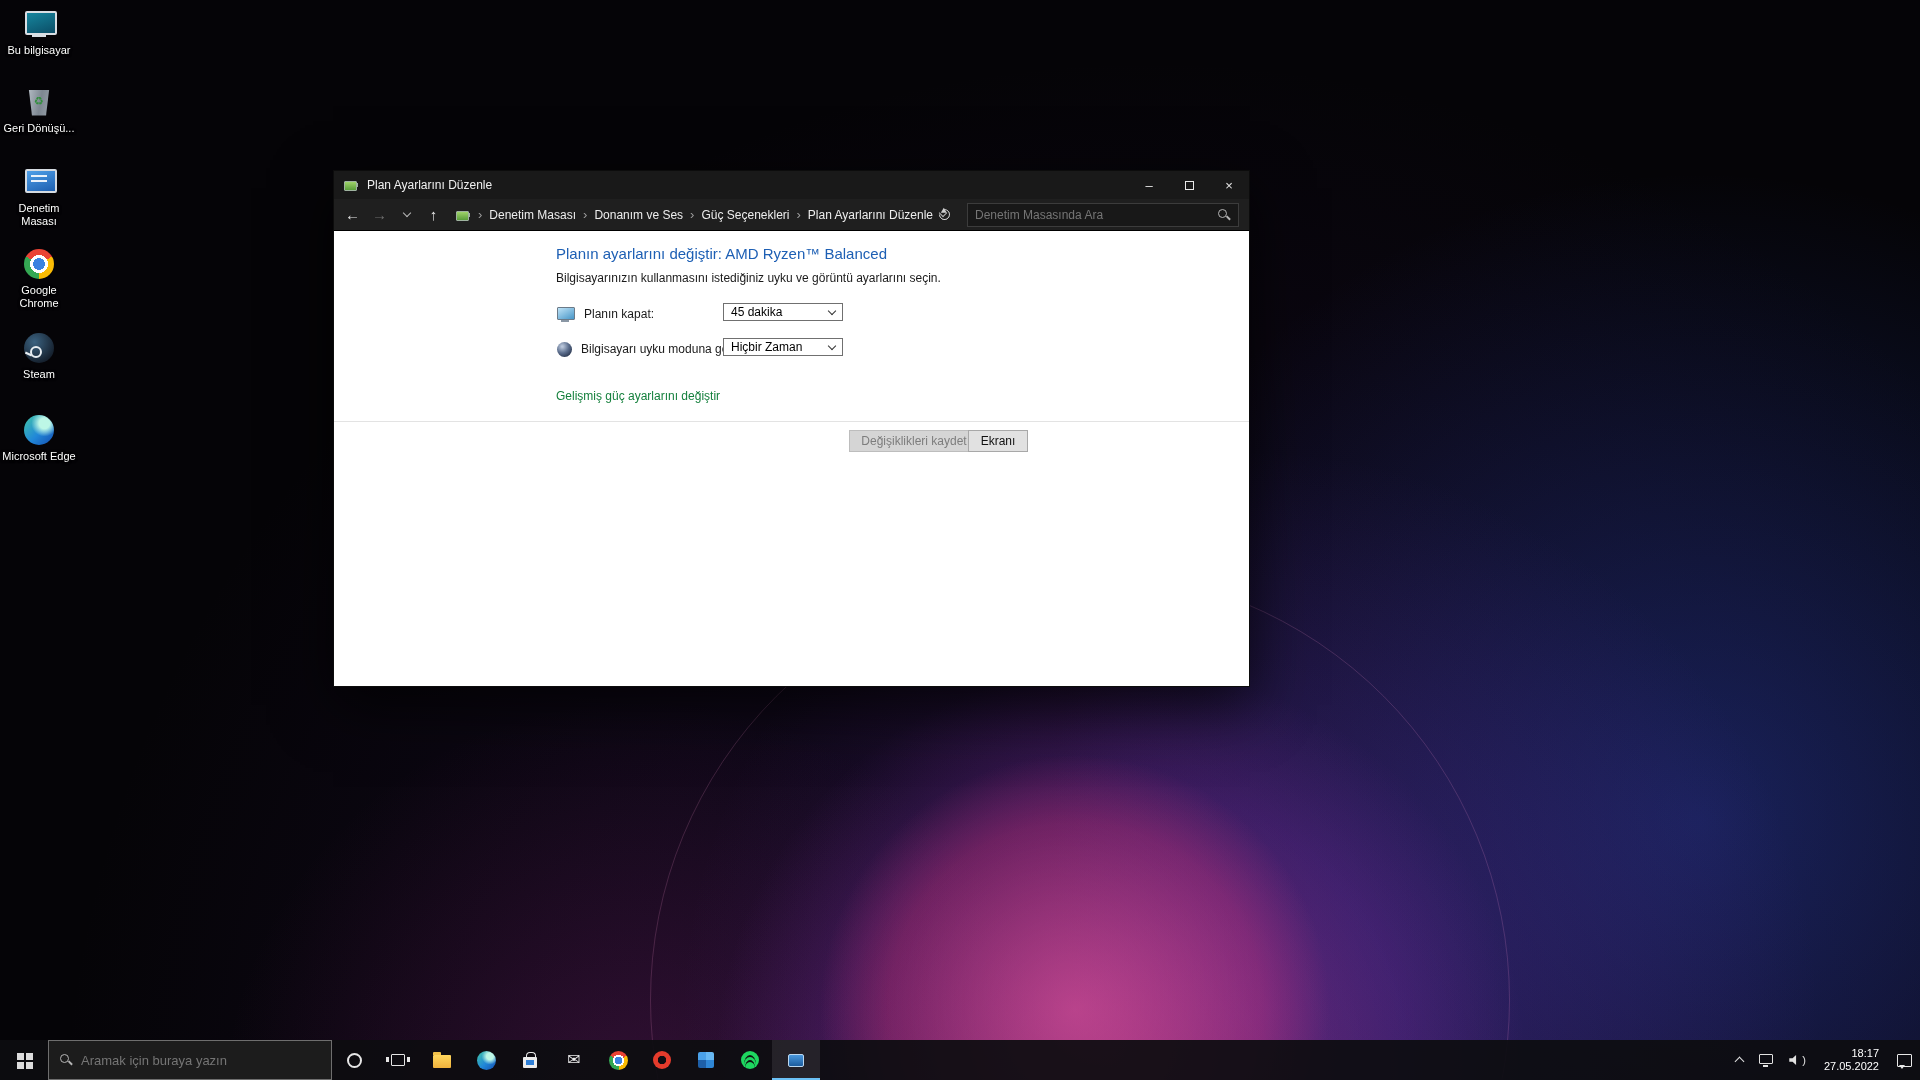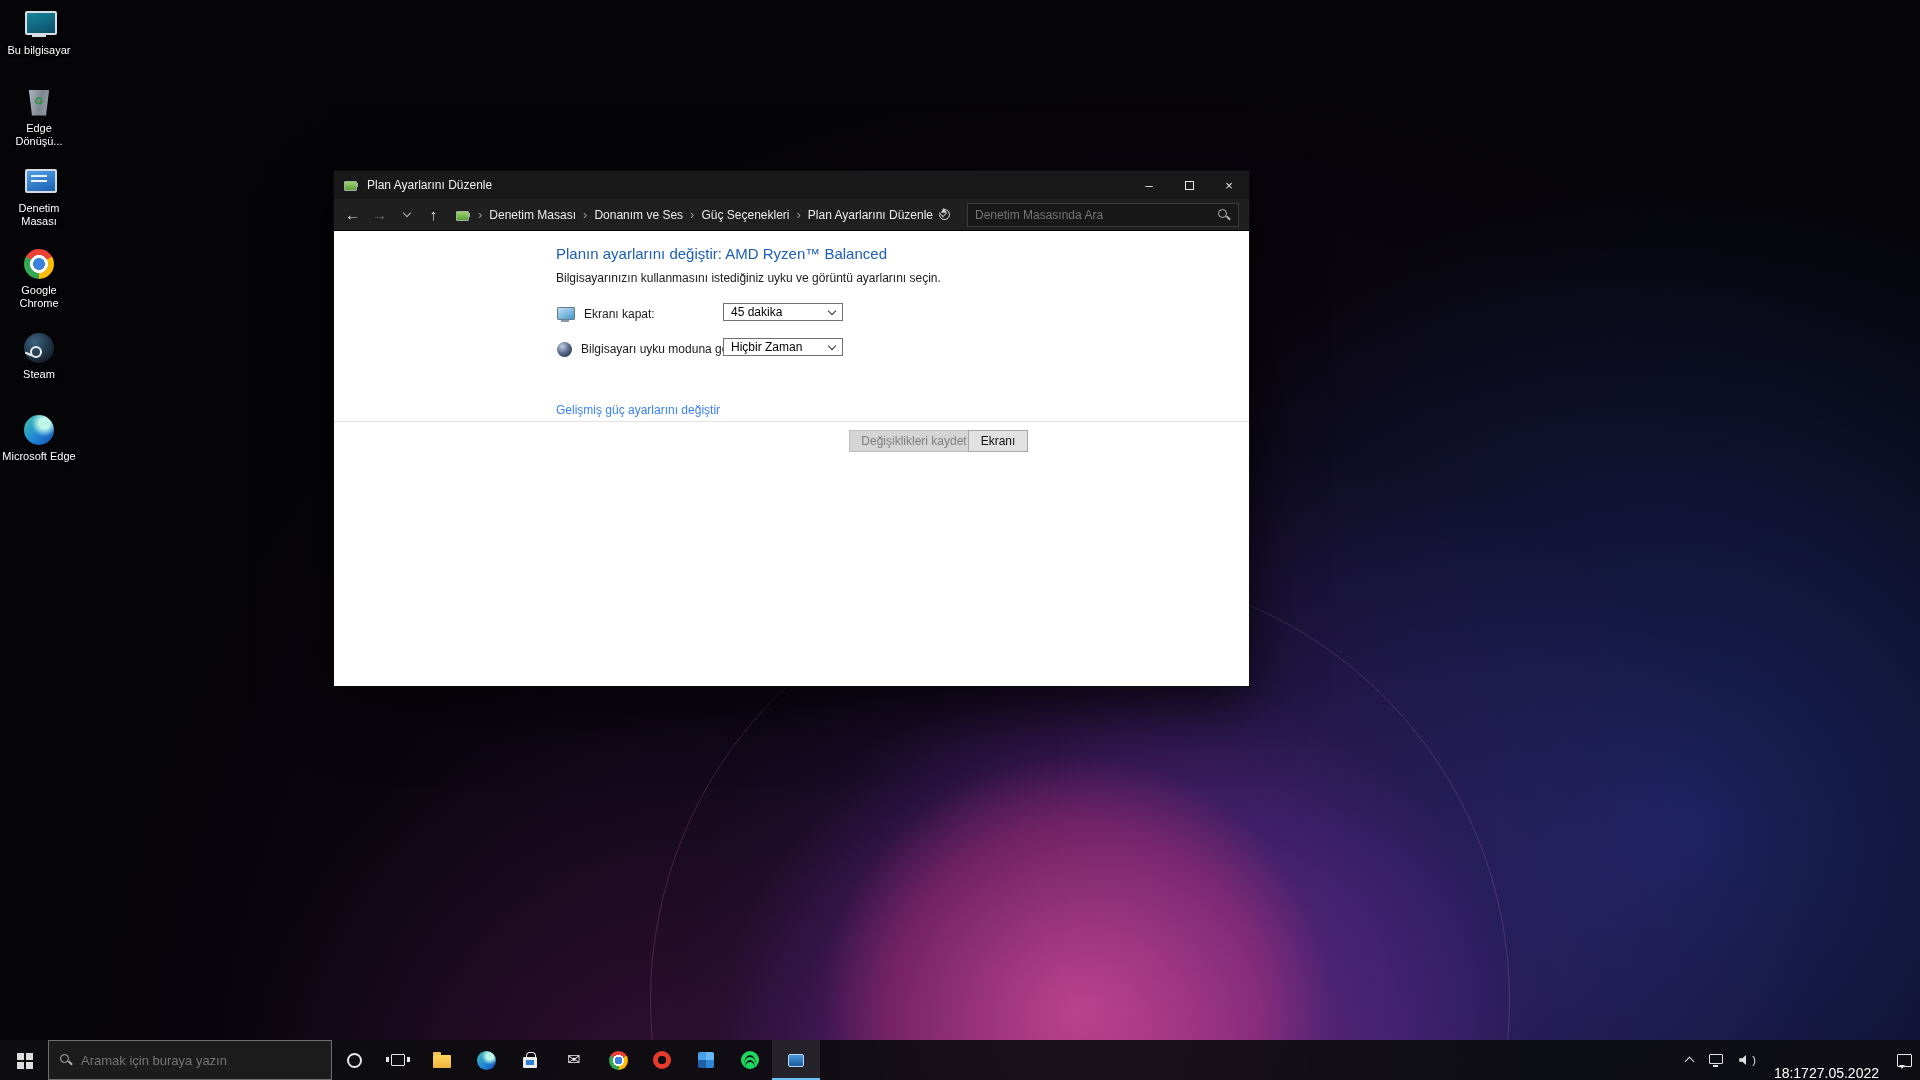--- a/index.html
+++ b/index.html
@@ -73,21 +73,21 @@
   .row{position:absolute;left:223px;display:flex;align-items:center;height:22px}
   .row1{top:72px}.row2{top:107px}
   .row .lbl{font-size:12px;color:#1a1a1a;margin-left:9px}
   .ico-display{position:relative;width:18px;height:15px;display:block}
   .ico-display::before{content:"";position:absolute;left:0;top:0;width:16px;height:11px;border:1px solid #6b7a88;background:linear-gradient(150deg,#bfe3f7,#4796c8);border-radius:1px}
   .ico-display::after{content:"";position:absolute;left:4px;bottom:0;width:8px;height:2px;background:#8a97a5}
   .ico-sleep{width:15px;height:15px;border-radius:50%;background:radial-gradient(circle at 35% 30%,#b9c6da 5%,#5d6f8e 45%,#232f47 85%);display:block}
   .dd{position:absolute;left:389px;width:120px;height:18px;border:1px solid #707070;background:#fff;display:flex;align-items:center;padding:0 7px;font-size:12px;color:#000;cursor:default}
   .dd1{top:72px}.dd2{top:107px}
   .dd-chev{margin-left:auto;width:6px;height:6px;border-right:1.4px solid #333;border-bottom:1.4px solid #333;transform:rotate(45deg);margin-top:-3px;display:block}
-  .adv-link{position:absolute;left:222px;top:172px;font-size:12px;color:#3b82f6;text-decoration:none}
+  .adv-link{position:absolute;left:222px;top:158px;font-size:12px;color:#15803d;text-decoration:none}
   .divider{position:absolute;left:0;top:190px;width:100%;height:1px;background:#e3e3e3}
   .btn{position:absolute;height:22px;font-size:12px;display:flex;align-items:center;justify-content:center;font-family:inherit;top:199px}
   .btn-save{left:515px;width:130px;background:#d5d5d5;border:1px solid #bdbdbd;color:#7d7d7d}
   .btn-cancel{left:634px;width:60px;background:#e1e1e1;border:1px solid #a8a8a8;color:#111}
 
   
   .taskbar{position:absolute;left:0;bottom:0;width:100%;height:40px;background:rgba(13,13,16,0.93);display:flex;align-items:stretch;z-index:10}
   .tb-start{width:48px;display:flex;align-items:center;justify-content:center}
   .win-logo{width:7px;height:7px;background:#dcdcdc;box-shadow:9px 0 0 #dcdcdc,0 9px 0 #dcdcdc,9px 9px 0 #dcdcdc;transform:translate(-4px,-4px);display:block}
   .tb-search{width:284px;background:#1c1c1c;border:1px solid #6e6e6e;display:flex;align-items:center;gap:8px;padding:0 10px}
@@ -119,21 +119,21 @@
   .active-btn{width:48px;background:rgba(255,255,255,.09);box-shadow:inset 0 -2px 0 #6cc1f5}
   .active-app-icon{width:16px;height:13px;border:1px solid #bcd8f0;border-radius:2px;background:linear-gradient(#4a98dd,#1c5c9e);display:block}
   .tray{margin-left:auto;display:flex;align-items:stretch}
   .tray-btn{display:flex;align-items:center;justify-content:center;padding:0 8px}
   .chev-up{width:7px;height:7px;border-left:1.5px solid #e2e2e2;border-top:1.5px solid #e2e2e2;transform:rotate(45deg);margin-top:3px;display:block}
   .net-icon{position:relative;width:14px;height:10px;border:1.5px solid #e2e2e2;border-radius:1px;margin-top:-3px;display:block}
   .net-icon::after{content:"";position:absolute;left:3px;bottom:-4px;width:5px;height:2px;background:#e2e2e2}
   .vol-icon{width:11px;height:11px;background:#e2e2e2;display:block;
       clip-path:polygon(0 33%,30% 33%,62% 5%,62% 95%,30% 67%,0 67%)}
   .vol-wave{color:#e2e2e2;font-size:11px;margin-left:2px}
-  .clock{display:flex;flex-direction:row;align-items:flex-end;justify-content:center;color:#fff;font-size:14px;line-height:13px;padding:0 10px}
+  .clock{display:flex;flex-direction:column;align-items:flex-end;justify-content:center;color:#fff;font-size:11px;line-height:13px;padding:0 10px}
   .action-icon{position:relative;width:15px;height:13px;border:1.5px solid #e8e8e8;border-radius:1px;display:block}
   .action-icon::after{content:"";position:absolute;left:1px;bottom:-6px;border:3px solid rgba(0,0,0,0);border-top:4px solid #e8e8e8}
 </style>
 </head>
 <body>
 
 <div class="screen">
   <div class="wall-ring"></div>
 
   <div class="dsk-item" style="top:8px">
@@ -141,21 +141,21 @@
         <span class="ico-thispc"></span>
       </div>
     <div class="dsk-label">Bu bilgisayar</div>
   </div>
   <div class="dsk-item" style="top:86px">
     <div class="dsk-ico">
       <span class="ico-bin">
           <span class="bin-glyph">♻</span>
         </span>
     </div>
-    <div class="dsk-label">Edge Dönüşü...</div>
+    <div class="dsk-label">Geri Dönüşü...</div>
   </div>
   <div class="dsk-item" style="top:166px">
     <div class="dsk-ico">
         <span class="ico-cpanel"></span>
       </div>
     <div class="dsk-label">Denetim Masası</div>
   </div>
   <div class="dsk-item" style="top:248px">
     <div class="dsk-ico">
         <span class="ico-chrome"></span>
@@ -228,21 +228,21 @@
         <span class="search-glyph"></span>
       </div>
     </div>
 
     <div class="content">
       <div class="c-head">Planın ayarlarını değiştir: AMD Ryzen™ Balanced</div>
       <div class="c-desc">Bilgisayarınızın kullanmasını istediğiniz uyku ve görüntü ayarlarını seçin.</div>
 
       <div class="row row1">
         <span class="ico-display"></span>
-        <span class="lbl">Ekranı kapat:</span>
+        <span class="lbl">Planın kapat:</span>
       </div>
       <div class="dd dd1">
         <span>45 dakika</span>
         <span class="dd-chev"></span>
       </div>
 
       <div class="row row2">
         <span class="ico-sleep"></span>
         <span class="lbl">Bilgisayarı uyku moduna geçir:</span>
       </div>

